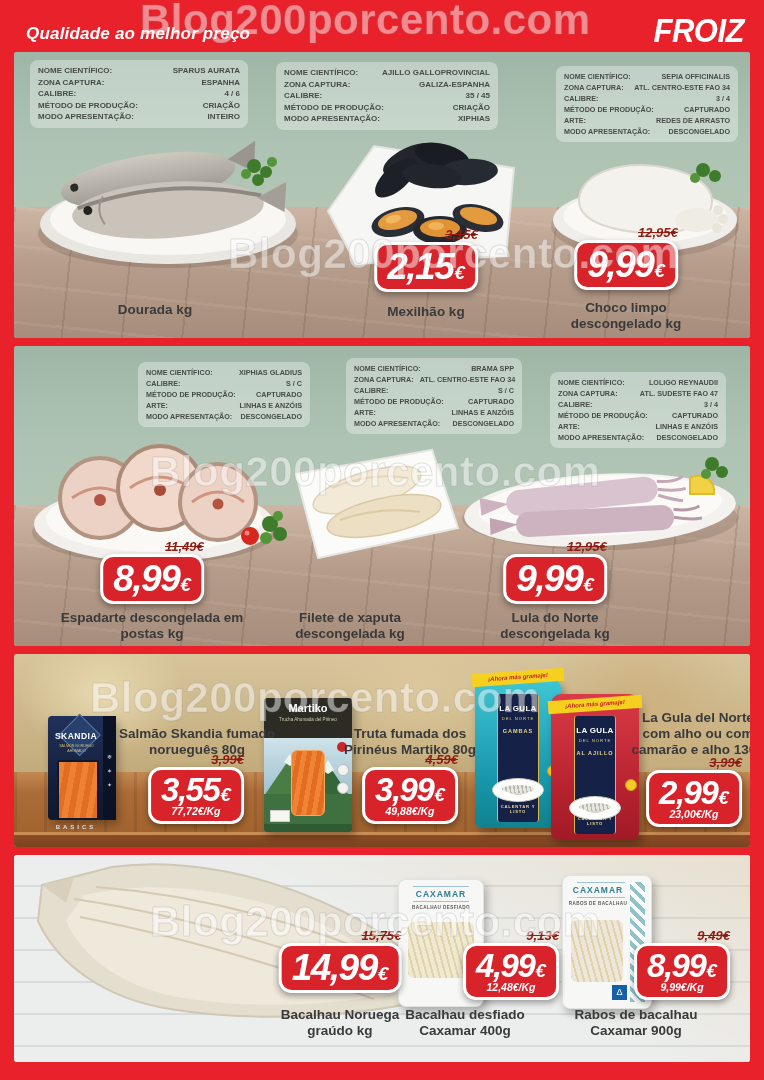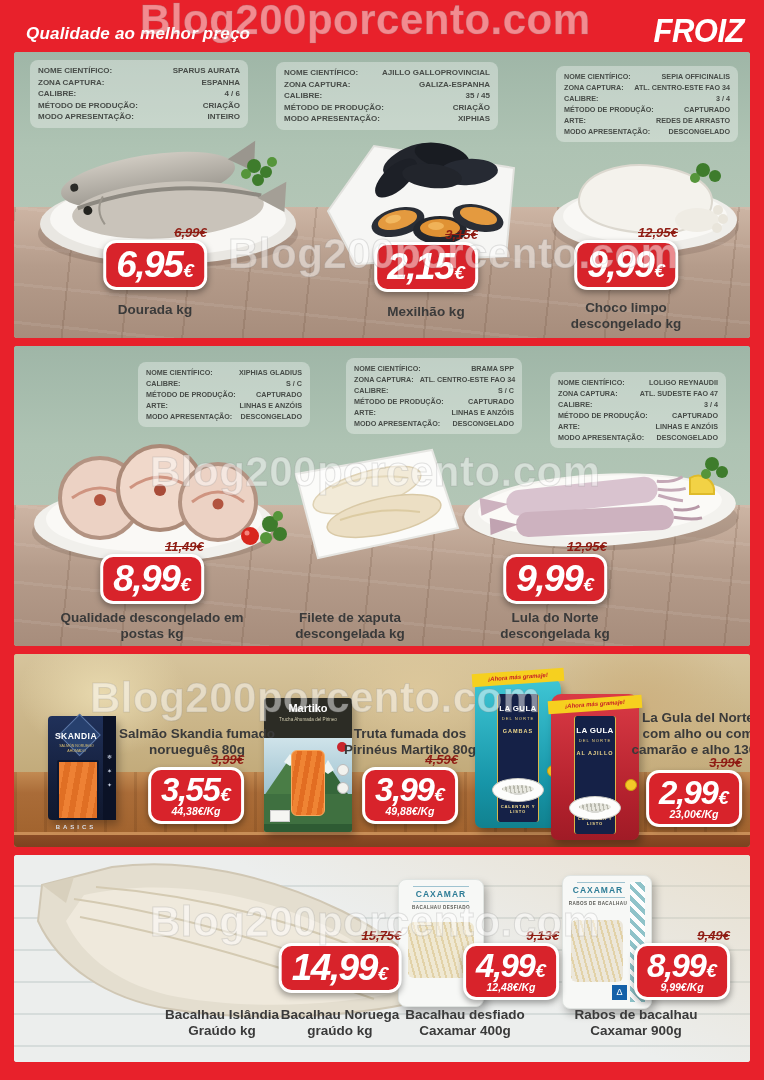--- a/index.html
+++ b/index.html
@@ -264,24 +264,20 @@
       <circle cx="172" cy="92" r="5" fill="#e9e5db"></circle>
         <circle cx="178" cy="83" r="5" fill="#e9e5db"></circle>
         <circle cx="173" cy="74" r="5" fill="#e9e5db"></circle>
       <g fill="#3e7c2c">
           <circle cx="158" cy="34" r="7"></circle>
           <circle cx="170" cy="40" r="6"></circle>
           <circle cx="150" cy="42" r="5" fill="#55953a"></circle>
         </g>
     </svg>
 
-    <div class="pricewrap" style="left:141px;top:188px">
-      <div class="old">6,99€</div>
-      <div class="badge"><span class="price">6,95</span><span class="cur">€</span></div>
-    </div>
     <div class="pname" style="left:141px;top:250px;width:200px">Dourada kg</div>
 
     <div class="pricewrap" style="left:412px;top:190px">
       <div class="old">3,15€</div>
       <div class="badge"><span class="price">2,15</span><span class="cur">€</span></div>
     </div>
     <div class="pname" style="left:412px;top:252px;width:200px">Mexilhão kg</div>
 
     <div class="pricewrap" style="left:612px;top:188px">
       <div class="old">12,95€</div>
@@ -423,21 +419,21 @@
           <circle cx="258" cy="46" r="7"></circle>
           <circle cx="268" cy="54" r="6"></circle>
           <circle cx="252" cy="56" r="5" fill="#55953a"></circle>
         </g>
     </svg>
 
     <div class="pricewrap" style="left:138px;top:208px">
       <div class="old">11,49€</div>
       <div class="badge"><span class="price">8,99</span><span class="cur">€</span></div>
     </div>
-    <div class="pname" style="left:138px;top:264px;width:210px">Qualidade descongelado em postas kg</div>
+    <div class="pname" style="left:138px;top:264px;width:210px">Espadarte descongelada em postas kg</div>
 
     <div class="pname" style="left:336px;top:264px;width:190px">Filete de xaputa descongelada kg</div>
 
     <div class="pricewrap" style="left:541px;top:208px">
       <div class="old">12,95€</div>
       <div class="badge"><span class="price">9,99</span><span class="cur">€</span></div>
     </div>
     <div class="pname" style="left:541px;top:264px;width:170px">Lula do Norte descongelada kg</div>
   </div>
 
@@ -454,21 +450,21 @@
       <div class="sk-window"></div>
       <div class="sk-basics">BASICS</div>
       <div class="sk-dots"></div>
     </div>
 
     <div class="r3text" style="left:183px;top:72px;width:162px">Salmão Skandia fumado norueguês 80g</div>
     <div class="pricewrap" style="left:182px;top:113px">
       <div class="old">3,99€</div>
       <div class="badge small">
         <span class="price">3,55</span><span class="cur">€</span>
-        <div class="unit">44,38€/Kg</div>
+        <div class="unit">77,72€/Kg</div>
       </div>
     </div>
 
     <div class="pack pack-martiko" style="left:250px;top:44px;width:88px;height:134px">
       <div style="position:absolute;inset:0;background:linear-gradient(180deg,#cfe3ea 40px,#9fc3d0 70%,#6f9a7e)"></div>
       <svg style="position:absolute;left:0;top:38px" width="88" height="96" viewBox="0 0 88 96">
         <polygon points="0,60 26,22 52,60" fill="#4a7d46"></polygon>
           <polygon points="20,26 26,18 32,26 26,30" fill="#eef4f2"></polygon>
         <polygon points="36,64 64,28 88,64" fill="#35663a"></polygon>
           <polygon points="58,34 64,24 70,34 64,38" fill="#eef4f2"></polygon>
@@ -535,21 +531,20 @@
       <path d="M28,26 L98,8 C172,-2 254,16 328,52 C384,80 414,108 422,138 C352,158 240,164 156,150 C92,140 44,106 24,62 Z" fill="#e4decf" stroke="#d0c7b4" stroke-width="2"></path>
       <path d="M70,36 C150,18 240,34 310,66 C352,86 380,110 390,132 C320,148 230,150 164,138 C108,128 68,98 52,62 Z" fill="#efe9dc"></path>
       <g stroke="#d4cab2" stroke-width="2" fill="none">
         <path d="M60,40 Q200,60 380,128"></path>
           <path d="M66,58 Q200,84 360,140"></path>
           <path d="M82,28 Q240,40 400,112"></path>
       </g>
       <polygon points="28,26 60,18 52,44" fill="#d8d0bd"></polygon>
     </svg>
 
-    <div class="pname" style="left:208px;top:152px;width:150px">Bacalhau Islândia Graúdo kg</div>
 
     <div class="pricewrap" style="left:326px;top:88px">
       <div class="old">15,75€</div>
       <div class="badge"><span class="price">14,99</span><span class="cur">€</span></div>
     </div>
     <div class="pname" style="left:326px;top:152px;width:150px">Bacalhau Noruega graúdo kg</div>
 
     <div class="pack pack-cax" style="left:384px;top:24px;width:86px;height:128px">
       <div class="cx-rule" style="top:6px"></div>
       <div class="cx-brand">CAXAMAR</div>

